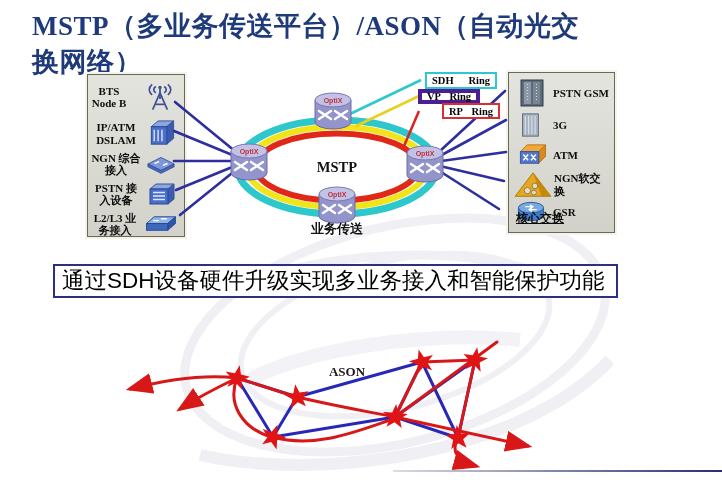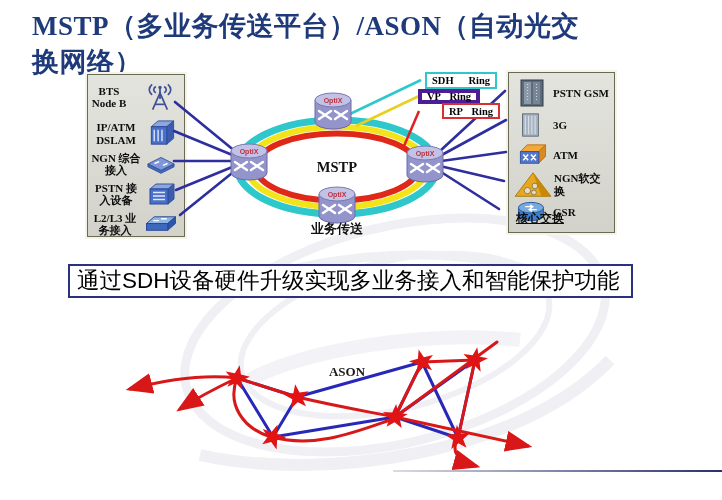--- a/index.html
+++ b/index.html
@@ -23,21 +23,21 @@
   .right-box .lbl{text-align:left;width:58px;}
   .icon{flex:0 0 auto;display:block;}
   .rb-footer{position:absolute;left:7px;bottom:5px;font-weight:bold;font-size:12px;color:#0d0d0d;text-decoration:underline;}
   
   .legend{position:absolute;background:#fff;display:flex;justify-content:space-between;
           align-items:center;box-sizing:border-box;padding:0 5px;font-weight:bold;font-size:10.5px;color:#000;}
   .legend-sdh{left:413px;top:72px;width:72px;height:17px;border:2px solid #2ec8cc;margin-left:12px;}
   .legend-vp {left:418px;top:89px;width:62px;height:15px;border:4px solid #4c1d95;}
   .legend-rp {left:418px;top:103px;width:58px;height:16px;border:2px solid #d83030;margin-left:24px;}
   
-  .banner{position:absolute;left:68px;top:264px;width:565px;height:34px;background:#fff;
+  .banner{position:absolute;left:53px;top:264px;width:565px;height:34px;background:#fff;
           border:2px solid #2a3280;box-sizing:border-box;font-family:"Liberation Sans",sans-serif;
           font-size:22.5px;color:#000;line-height:29px;padding-left:7px;white-space:nowrap;}
   
   .bottom-rule{position:absolute;left:393px;top:470px;width:329px;height:2px;
                background:linear-gradient(to right,#dcdce2,#25306e);}
 </style>
 </head>
 <body>
 
 <div class="slide">

